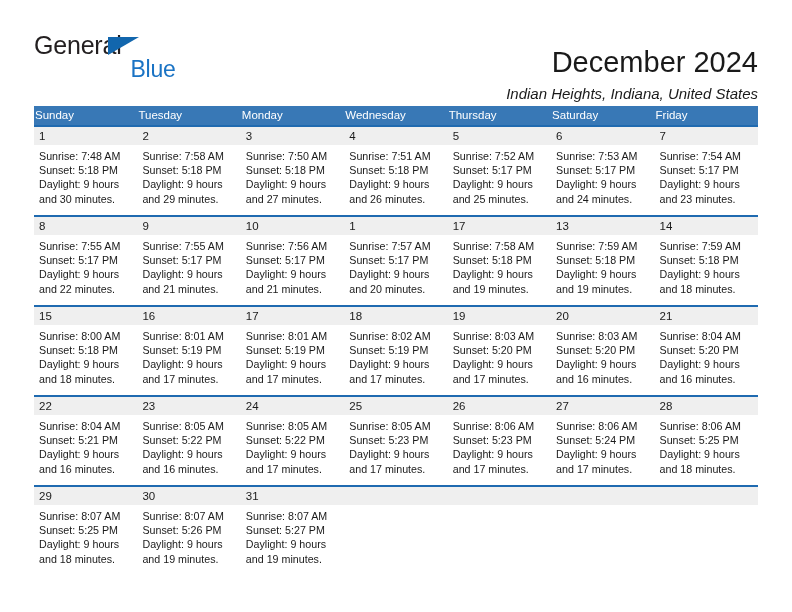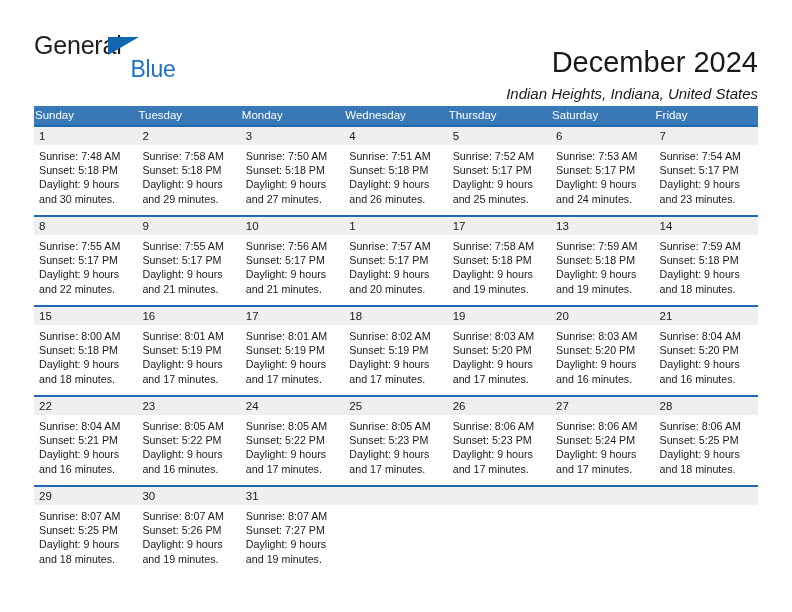--- a/index.html
+++ b/index.html
@@ -421,21 +421,21 @@
           <div class="info-line">and 18 minutes.</div>
         </div>
         <div class="body-cell">
           <div class="info-line">Sunrise: 8:07 AM</div>
           <div class="info-line">Sunset: 5:26 PM</div>
           <div class="info-line">Daylight: 9 hours</div>
           <div class="info-line">and 19 minutes.</div>
         </div>
         <div class="body-cell">
           <div class="info-line">Sunrise: 8:07 AM</div>
-          <div class="info-line">Sunset: 7:27 PM</div>
+          <div class="info-line">Sunset: 5:27 PM</div>
           <div class="info-line">Daylight: 9 hours</div>
           <div class="info-line">and 19 minutes.</div>
         </div>
         <div class="body-cell"></div>
         <div class="body-cell"></div>
         <div class="body-cell"></div>
         <div class="body-cell"></div>
       </div>
     </div>
 

